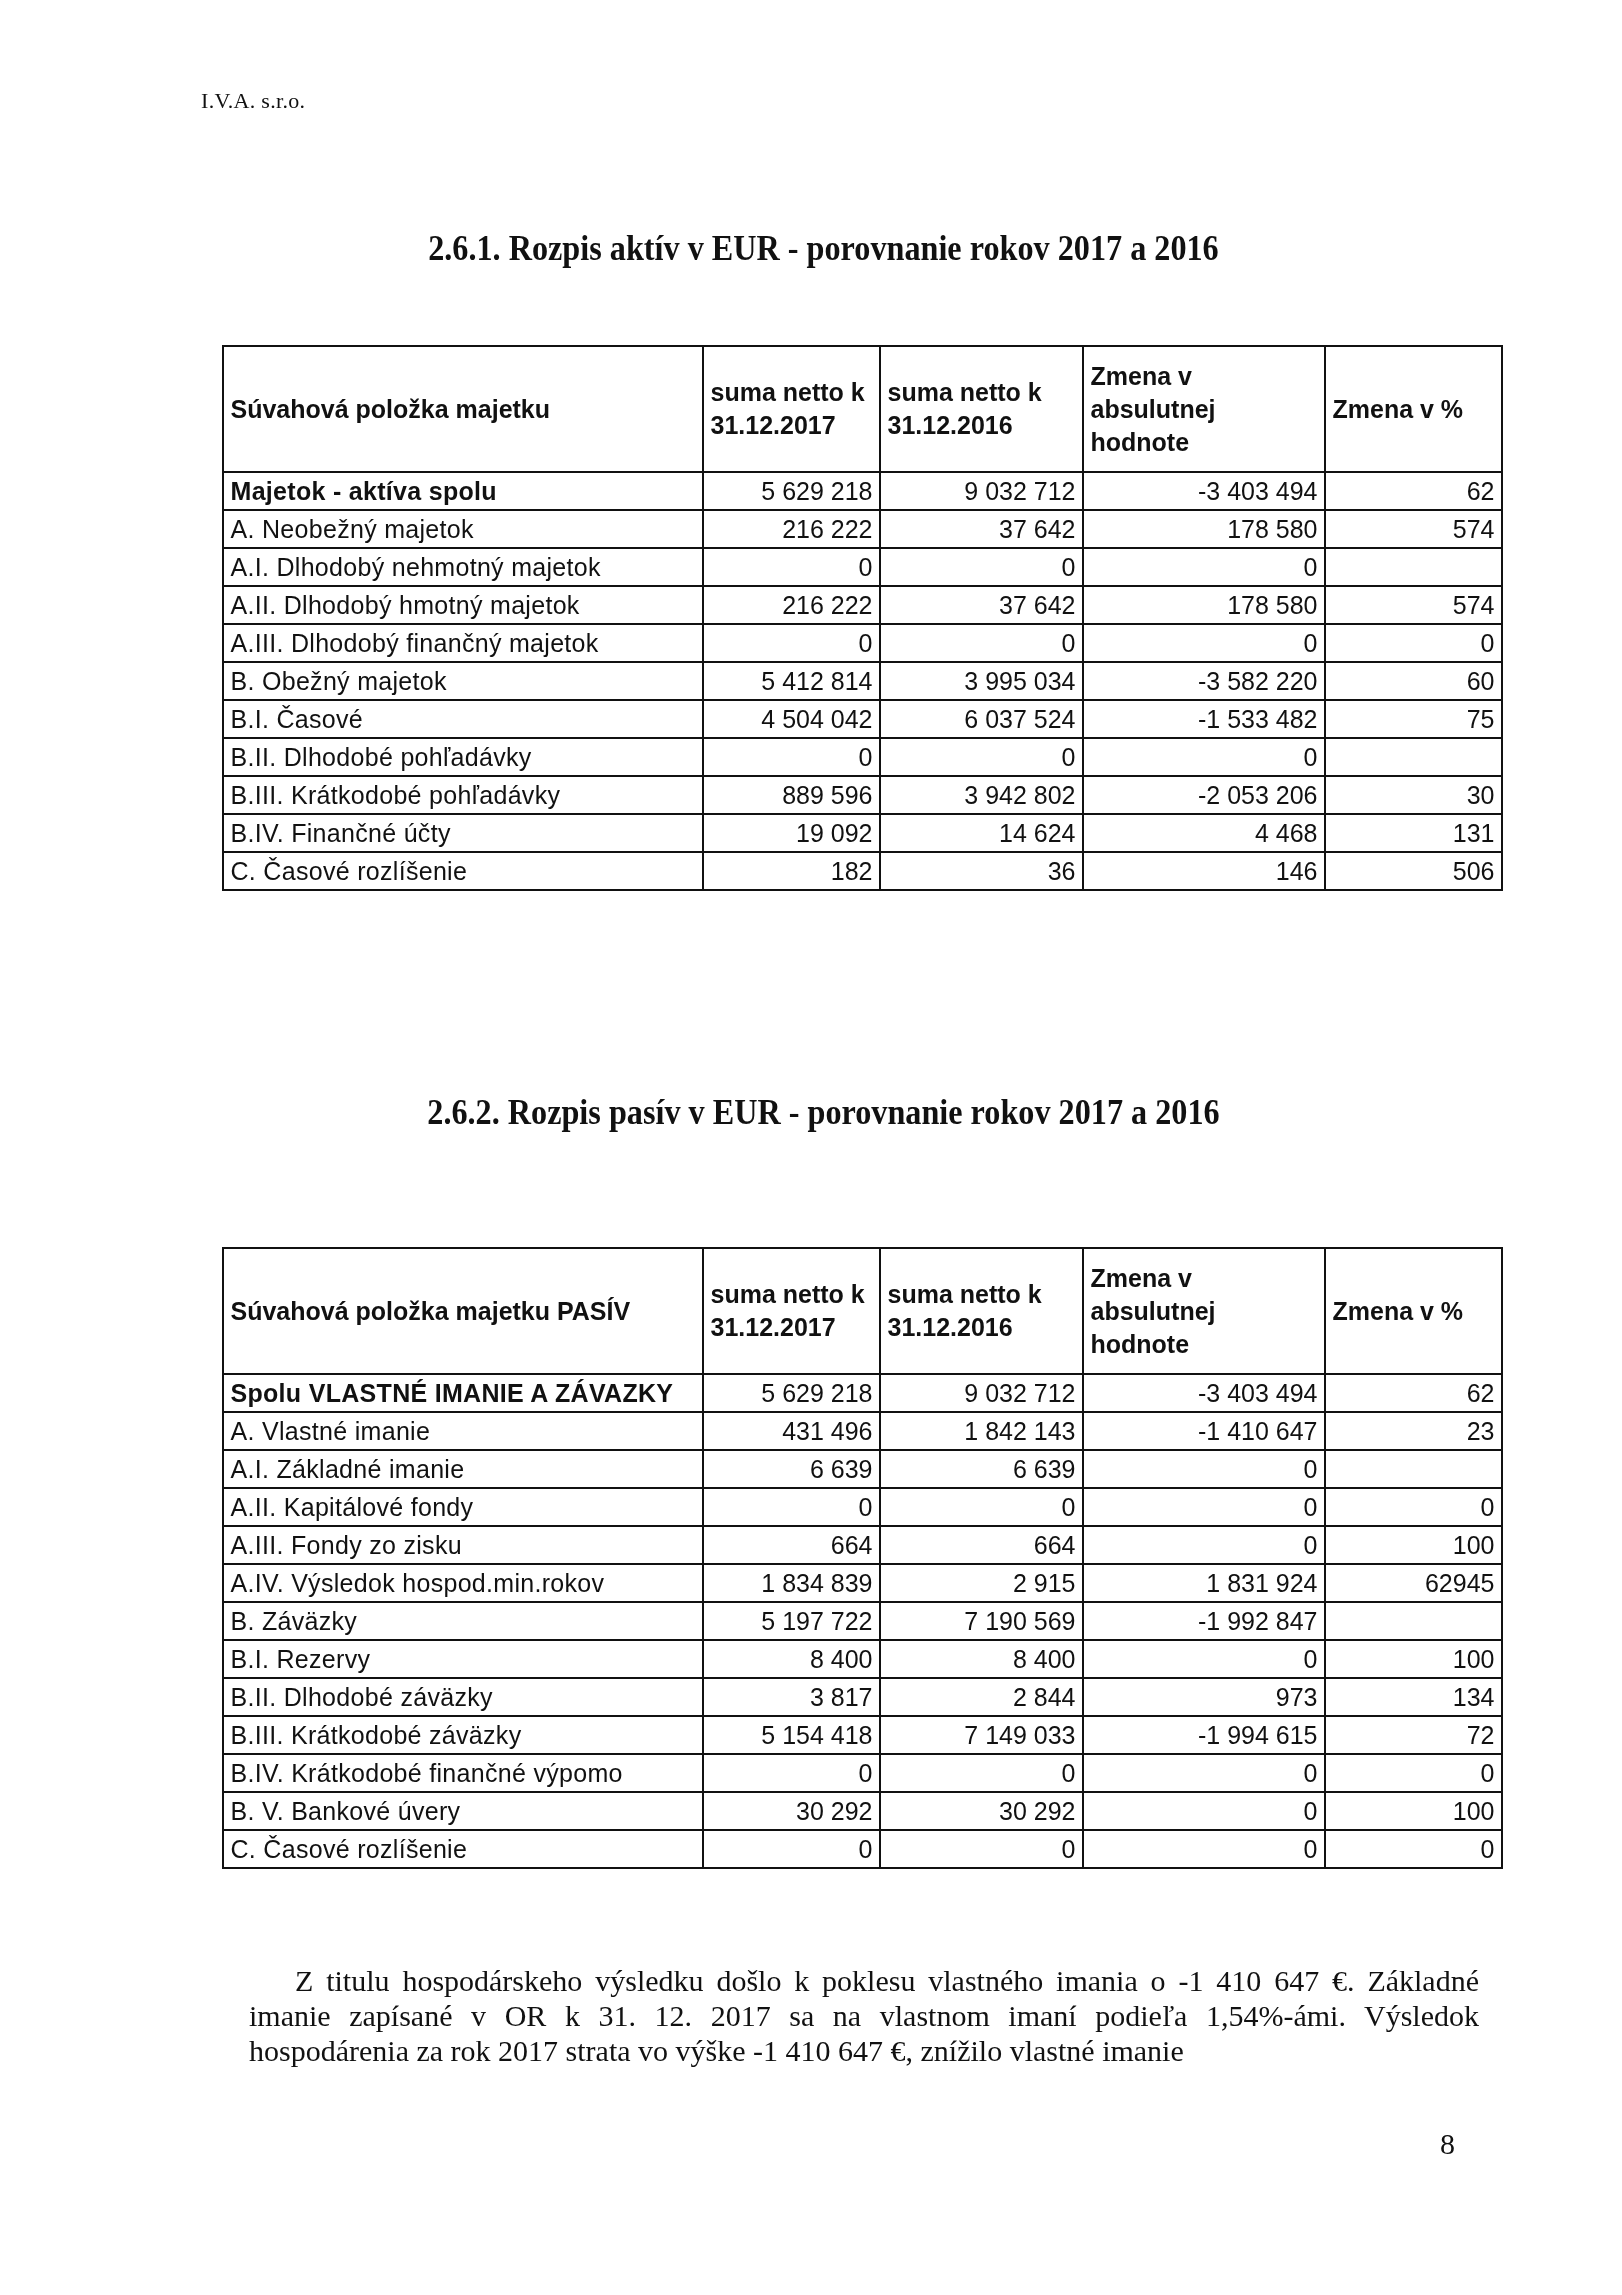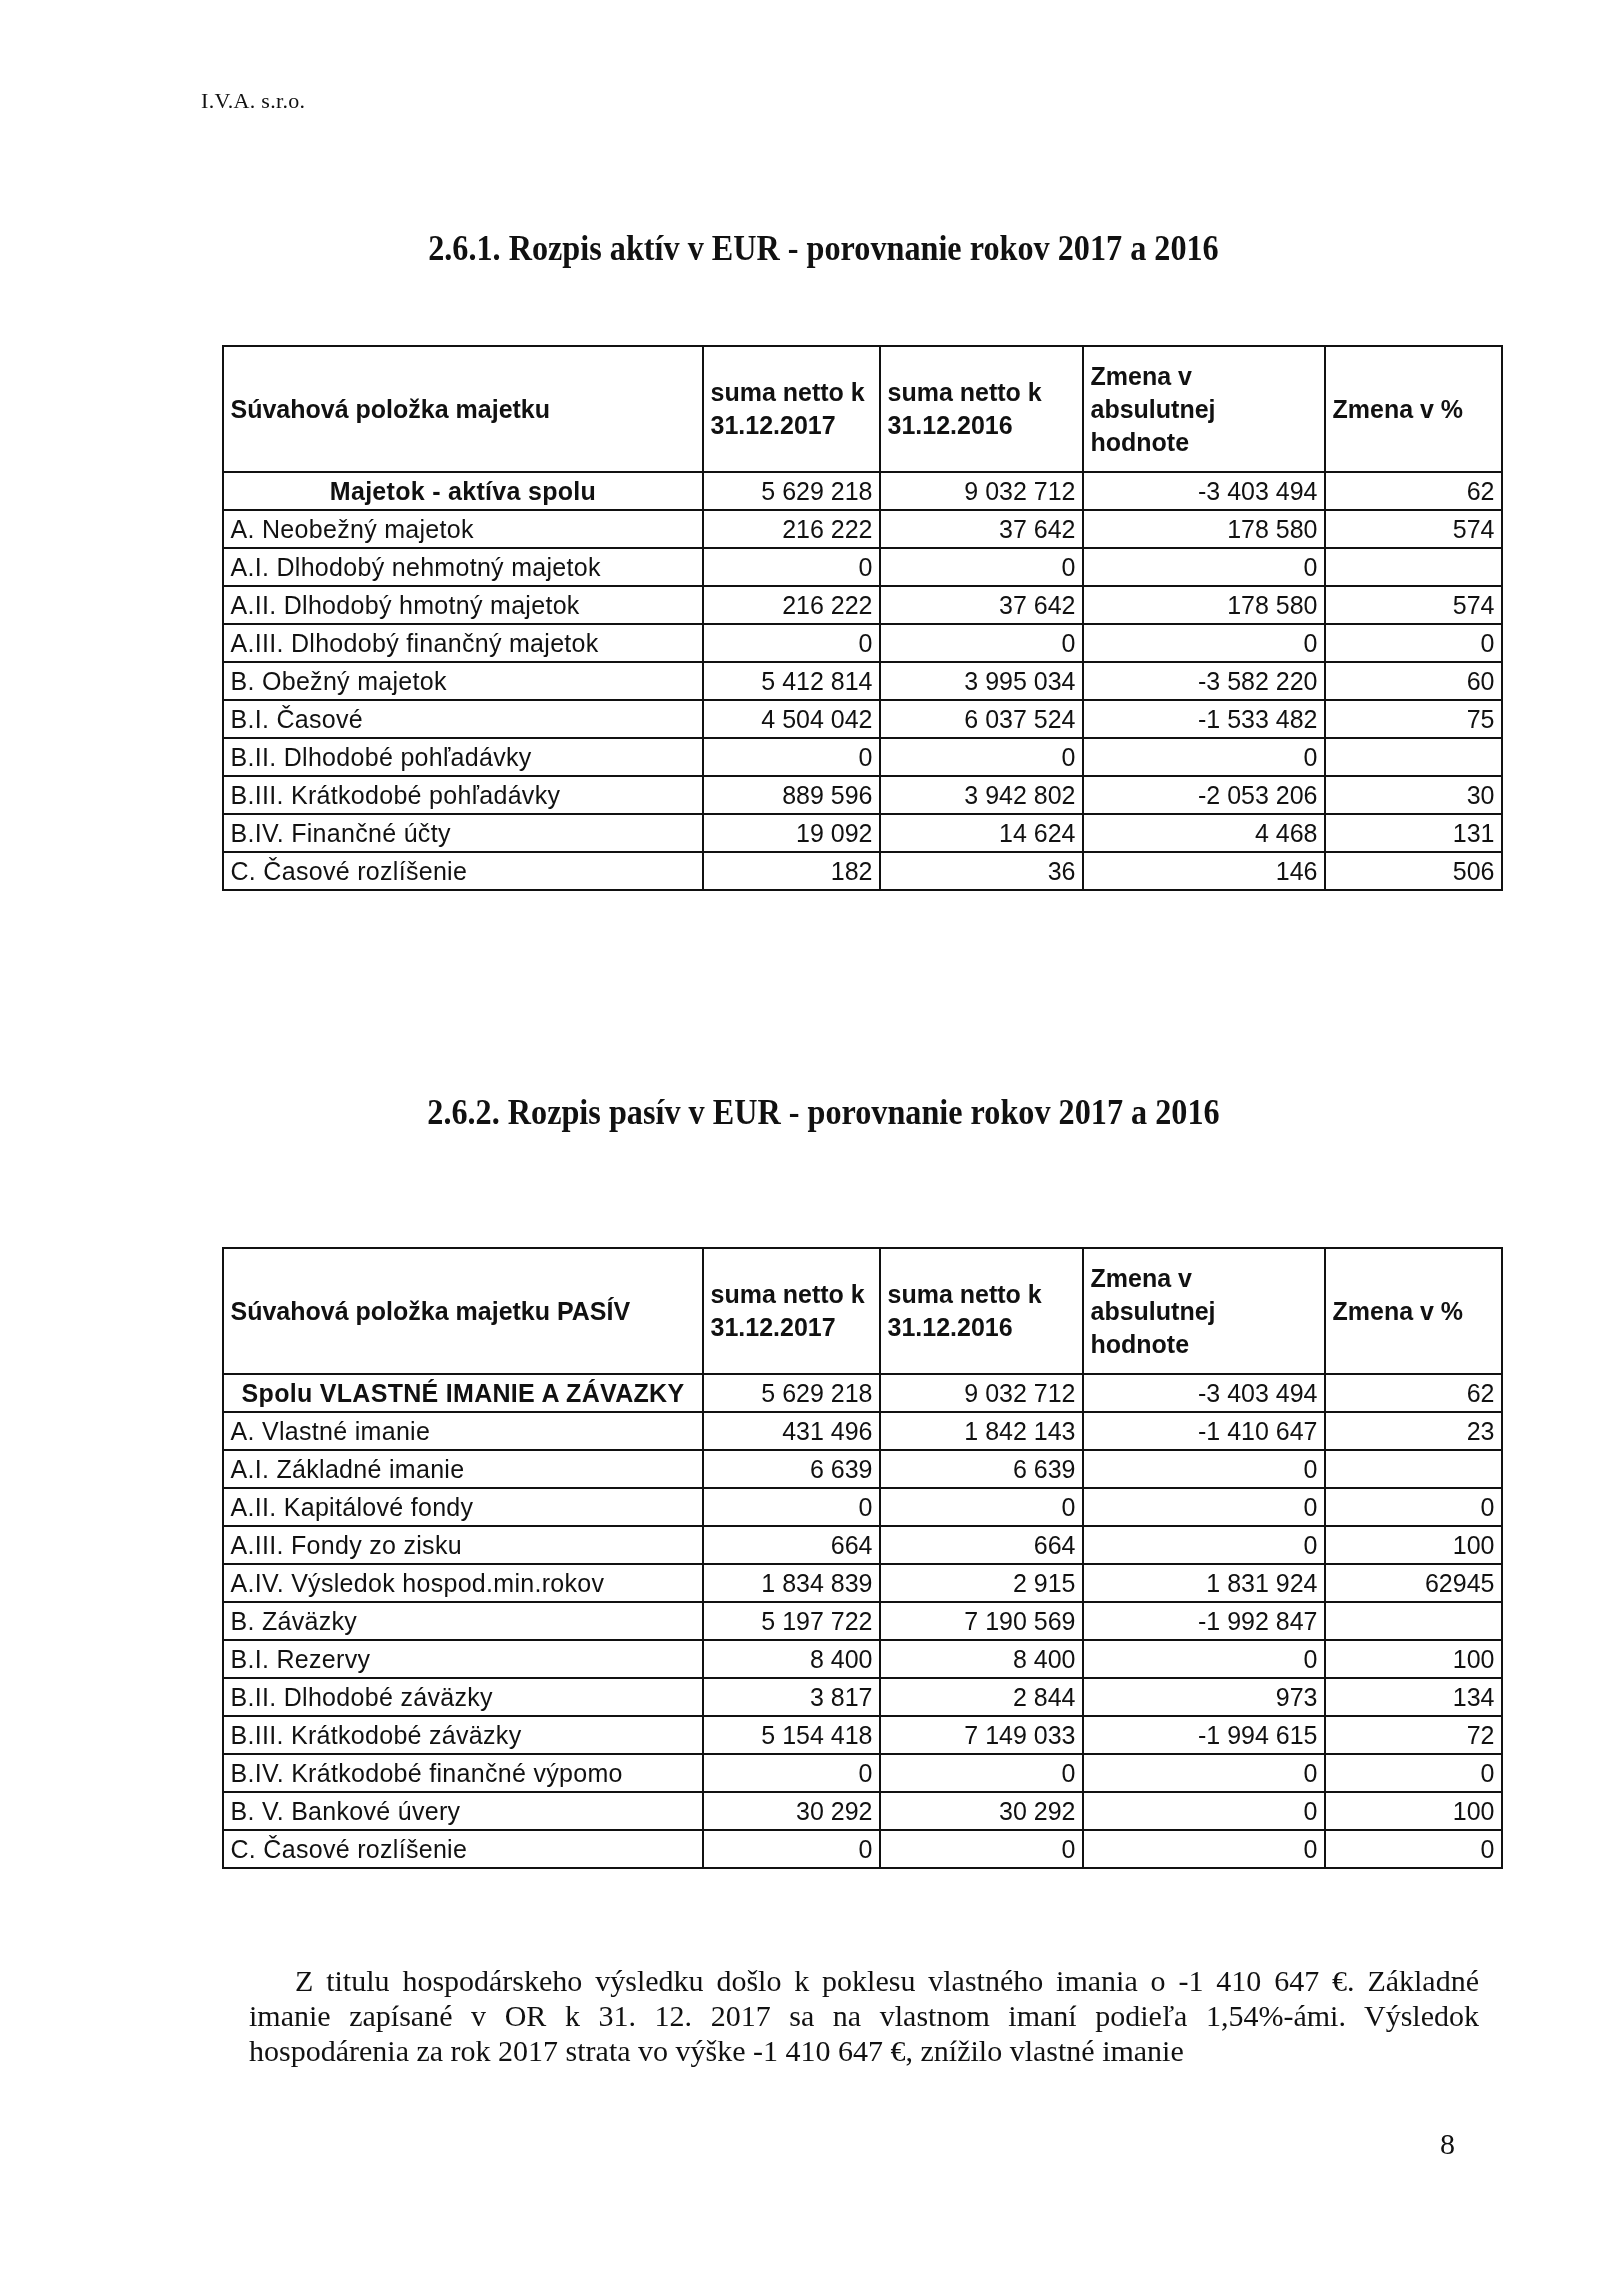--- a/index.html
+++ b/index.html
@@ -58,21 +58,21 @@
     table.fin th {
       font-weight: bold;
       text-align: left;
       vertical-align: middle;
       line-height: 33px;
       height: 124px;
       white-space: normal;
     }
     table.fin td.label { text-align: left; letter-spacing: 0.3px; }
     table.fin td.num { text-align: right; }
-    table.fin tr.bold td.label { font-weight: bold; text-align: center; }
+    table.fin tr.bold td.label { font-weight: bold; }
 
     .col-label { width: 480px; }
     .col-2017 { width: 177px; }
     .col-2016 { width: 203px; }
     .col-abs { width: 242px; }
     .col-pct { width: 177px; }
 
     .table-1 { top: 345px; }
     .table-2 { top: 1247px; }
 

